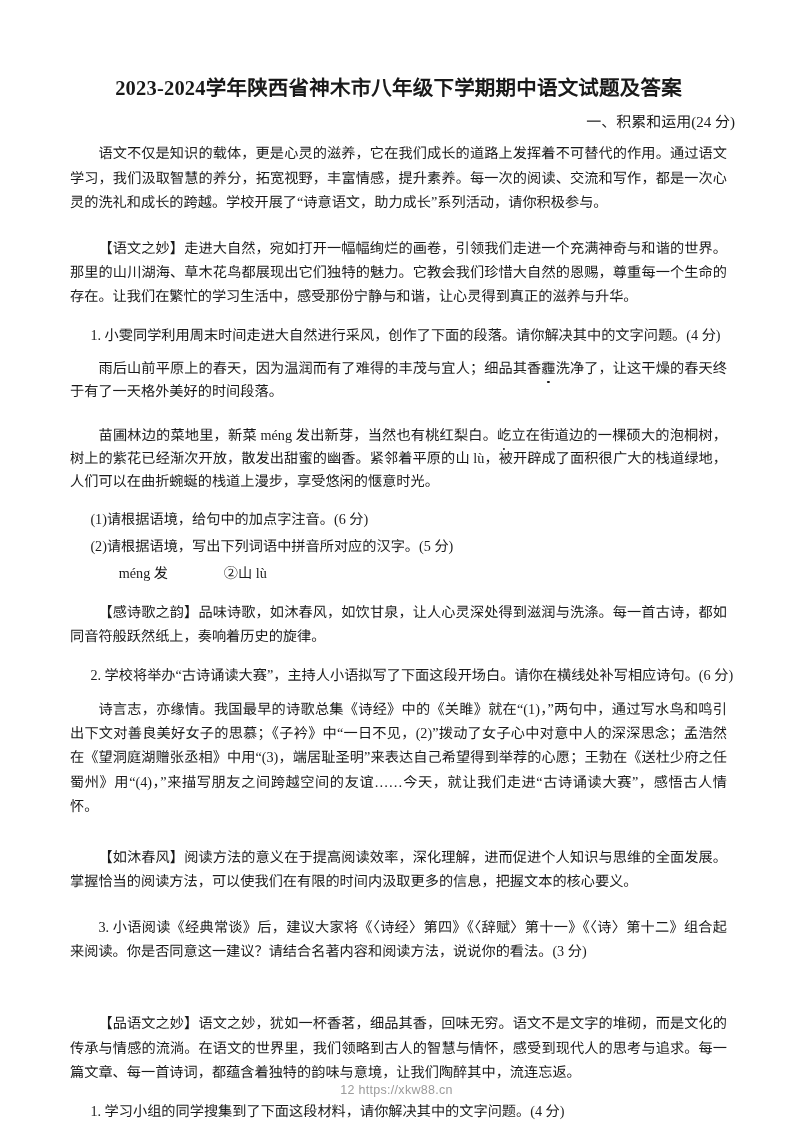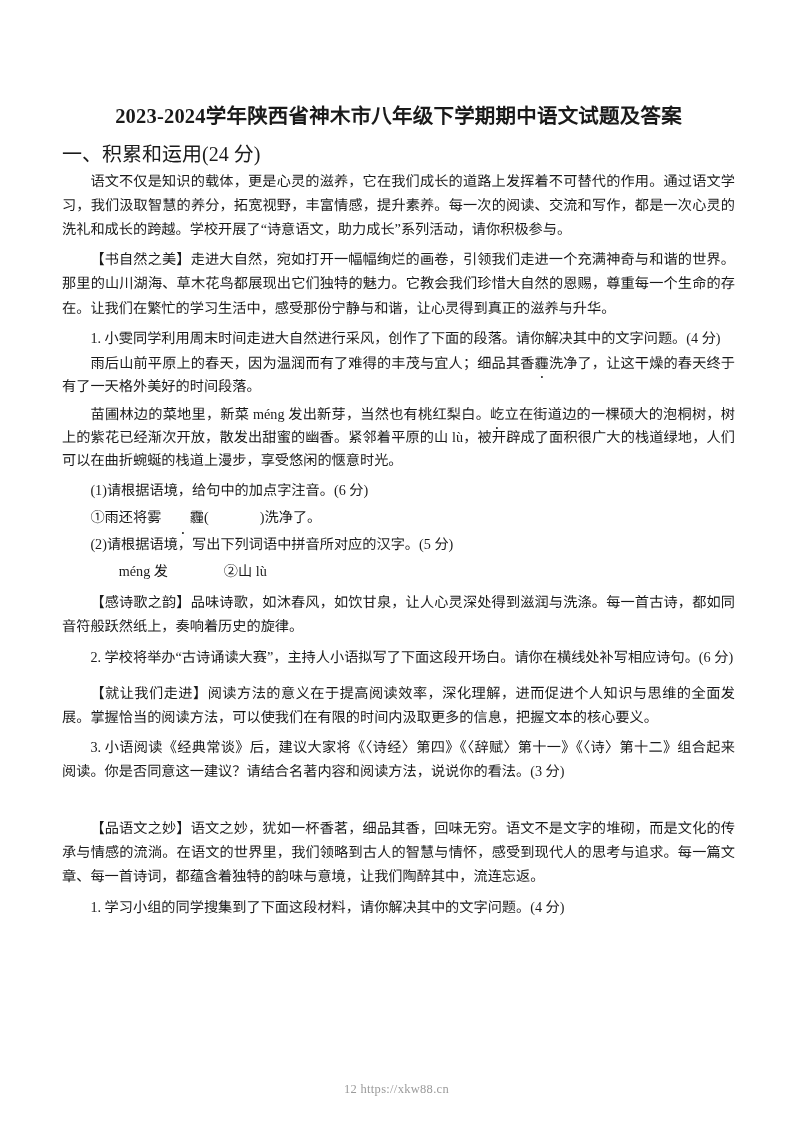--- a/index.html
+++ b/index.html
@@ -22,39 +22,39 @@
     left: 0;
     top: 0;
     width: 793px;
     height: 1121px;
     box-sizing: border-box;
     padding: 0 58px 0 62px;
   }
 
   .doc-title {
     margin: 0;
-    padding-top: 104px;
+    padding-top: 76px;
     text-align: center;
     font-size: 20.5px;
     font-weight: bold;
     letter-spacing: 0.2px;
     line-height: 1.2;
     font-family: "Liberation Serif", "DejaVu Serif", serif;
     white-space: nowrap;
   }
 
   .section-head {
     margin: 11px 0 0 0;
-    font-size: 20px;
+    font-size: 15px;
     line-height: 1.45;
-    text-align: left;
+    text-align: right;
   }
 
   p.body {
-    margin: 0;
+    margin: 8px;
     font-size: 14.2px;
     line-height: 1.72;
     text-align: justify;
     text-justify: inter-ideograph;
     text-indent: 2em;
   }
 
   p.body.noindent {
     text-indent: 0;
   }
@@ -102,72 +102,72 @@
   }
 
   .footer-mark {
     position: absolute;
     left: 0;
     right: 0;
     bottom: 24px;
     text-align: center;
     font-size: 12.5px;
     color: #9b9b9b;
-    font-family: Liberation Serif, serif;
+    font-family: Liberation Sans, sans-serif;
     letter-spacing: 0.3px;
   }
 </style>
 </head>
 <body>
 
 <div class="page">
 
   <h1 class="doc-title">2023-2024学年陕西省神木市八年级下学期期中语文试题及答案</h1>
 
   <div class="section-head">一、积累和运用(24 分)</div>
 
   <p class="body">语文不仅是知识的载体，更是心灵的滋养，它在我们成长的道路上发挥着不可替代的作用。通过语文学习，我们汲取智慧的养分，拓宽视野，丰富情感，提升素养。每一次的阅读、交流和写作，都是一次心灵的洗礼和成长的跨越。学校开展了“诗意语文，助力成长”系列活动，请你积极参与。</p>
 
   <div class="gap-sm"></div>
 
-  <p class="body"><span>【书自然之美】</span><span>走进大自然，宛如打开一幅幅绚烂的画卷，引领我们走进一个充满神奇与和谐的世界。那里的山川湖海、草木花鸟都展现出它们独特的魅力。它教会我们珍惜大自然的恩赐，尊重每一个生命的存在。让我们在繁忙的学习生活中，感受那份宁静与和谐，让心灵得到真正的滋养与升华。</span></p>
+  <p class="body"><span>【语文之妙】</span><span>走进大自然，宛如打开一幅幅绚烂的画卷，引领我们走进一个充满神奇与和谐的世界。那里的山川湖海、草木花鸟都展现出它们独特的魅力。它教会我们珍惜大自然的恩赐，尊重每一个生命的存在。让我们在繁忙的学习生活中，感受那份宁静与和谐，让心灵得到真正的滋养与升华。</span></p>
 
   <div class="gap-sm"></div>
 
   <p class="sub">1. 小雯同学利用周末时间走进大自然进行采风，创作了下面的段落。请你解决其中的文字问题。(4 分)</p>
 
   <p class="body tight noindent"><span style="display:inline-block;width:2em;"></span><span>雨后山前平原上的春天，因为温润而有了难得的丰茂与宜人；细品其香</span><span class="emph">霾</span><span>洗净了，让这干燥的春天终于有了一天格外美好的时间段落。</span></p>
 
   <div class="gap-sm"></div>
 
   <p class="body tight noindent"><span style="display:inline-block;width:2em;"></span><span>苗圃林边的菜地里，新菜 méng 发出新芽，当然也有桃红梨白。</span><span class="emph">屹</span><span>立在街道边的一棵硕大的泡桐树，树上的紫花已经渐次开放，散发出甜蜜的幽香。紧邻着平原的山 lù，被开辟成了面积很广大的栈道绿地，人们可以在曲折蜿蜒的栈道上漫步，享受悠闲的惬意时光。</span></p>
 
   <div class="gap-sm"></div>
 
   <p class="sub">(1)请根据语境，给句中的加点字注音。(6 分)</p>
 
-  <p class="sub"><span>①雨还将雾</span><span class="emph">霾</span><span>(</span><span class="blank-inline"></span><span>)洗净了。</span></p>
 
 
   <p class="sub">(2)请根据语境，写出下列词语中拼音所对应的汉字。(5 分)</p>
 
   <p class="sub"><span class="answer-pair">méng 发</span><span>②山 lù</span></p>
 
   <div class="gap-sm"></div>
 
   <p class="body"><span>【感诗歌之韵】</span><span>品味诗歌，如沐春风，如饮甘泉，让人心灵深处得到滋润与洗涤。每一首古诗，都如同音符般跃然纸上，奏响着历史的旋律。</span></p>
 
   <div class="gap-sm"></div>
 
   <p class="sub">2. 学校将举办“古诗诵读大赛”，主持人小语拟写了下面这段开场白。请你在横线处补写相应诗句。(6 分)</p>
 
+  <p class="body">诗言志，亦缘情。我国最早的诗歌总集《诗经》中的《关雎》就在“(1)，”两句中，通过写水鸟和鸣引出下文对善良美好女子的思慕；《子衿》中“一日不见，(2)”拨动了女子心中对意中人的深深思念；孟浩然在《望洞庭湖赠张丞相》中用“(3)，端居耻圣明”来表达自己希望得到举荐的心愿；王勃在《送杜少府之任蜀州》用“(4)，”来描写朋友之间跨越空间的友谊……今天，就让我们走进“古诗诵读大赛”，感悟古人情怀。</p>
 
   <div class="gap-md"></div>
 
-  <p class="body"><span>【就让我们走进】</span><span>阅读方法的意义在于提高阅读效率，深化理解，进而促进个人知识与思维的全面发展。掌握恰当的阅读方法，可以使我们在有限的时间内汲取更多的信息，把握文本的核心要义。</span></p>
+  <p class="body"><span>【如沐春风】</span><span>阅读方法的意义在于提高阅读效率，深化理解，进而促进个人知识与思维的全面发展。掌握恰当的阅读方法，可以使我们在有限的时间内汲取更多的信息，把握文本的核心要义。</span></p>
 
   <div class="gap-sm"></div>
 
   <p class="body">3. 小语阅读《经典常谈》后，建议大家将《〈诗经〉第四》《〈辞赋〉第十一》《〈诗〉第十二》组合起来阅读。你是否同意这一建议？请结合名著内容和阅读方法，说说你的看法。(3 分)</p>
 
   <div class="gap-xl"></div>
 
   <p class="body"><span>【品语文之妙】</span><span>语文之妙，犹如一杯香茗，细品其香，回味无穷。语文不是文字的堆砌，而是文化的传承与情感的流淌。在语文的世界里，我们领略到古人的智慧与情怀，感受到现代人的思考与追求。每一篇文章、每一首诗词，都蕴含着独特的韵味与意境，让我们陶醉其中，流连忘返。</span></p>
 
   <div class="gap-sm"></div>

